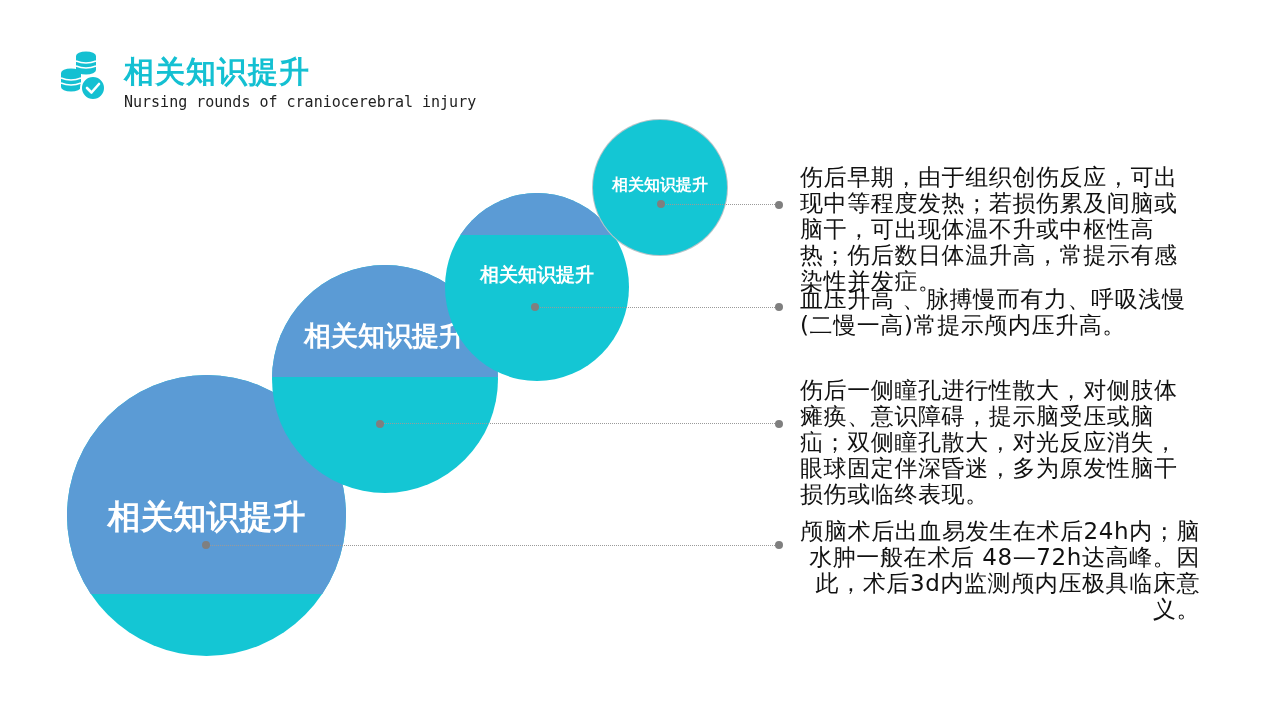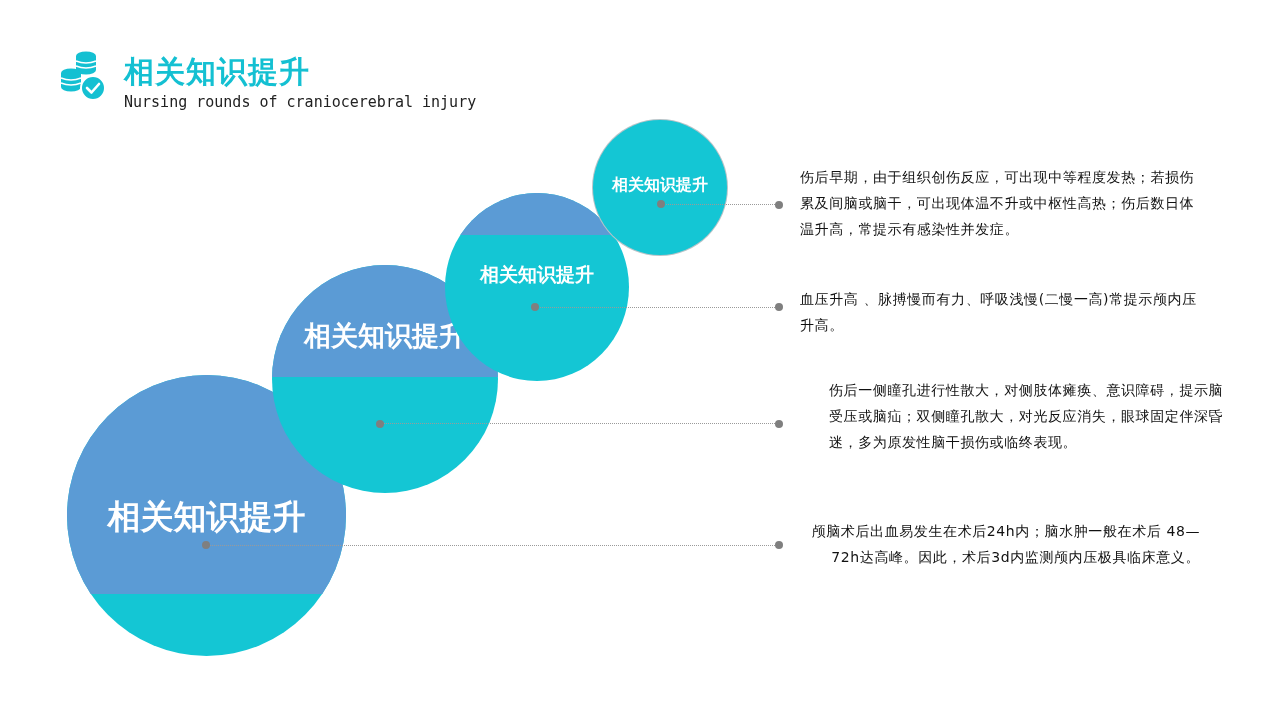--- a/index.html
+++ b/index.html
@@ -44,21 +44,21 @@
 
     .connector {
       position: absolute; height: 0; border-top: 1px dotted #9a9a9a;
     }
     .dot {
       position: absolute; width: 8px; height: 8px; border-radius: 50%;
       background: #7f7f7f;
     }
     .desc {
       position: absolute; left: 800px; width: 400px;
-      font-size: 14px; line-height: 26px; color: #111;
+      font-size: 23px; line-height: 26px; color: #111;
       letter-spacing: 0.6px;
     }
   </style>
 </head>
 <body>
 
 <div class="header-icon">
   <svg width="50" height="56" viewBox="0 0 50 56">
     <g fill="#14c0d2">
 
@@ -110,14 +110,14 @@
 <div class="connector" style="left:380px; top:423px; width:399px;"></div>
 <div class="dot" style="left:376px; top:420px;"></div>
 <div class="dot" style="left:775px; top:420px;"></div>
 
 <div class="connector" style="left:206px; top:545px; width:573px;"></div>
 <div class="dot" style="left:202px; top:541px;"></div>
 <div class="dot" style="left:775px; top:541px;"></div>
 
 <div class="desc" style="top:164px;">伤后早期，由于组织创伤反应，可出现中等程度发热；若损伤累及间脑或脑干，可出现体温不升或中枢性高热；伤后数日体温升高，常提示有感染性并发症。</div>
 <div class="desc" style="top:286px;">血压升高 、脉搏慢而有力、呼吸浅慢(二慢一高)常提示颅内压升高。</div>
-<div class="desc" style="top:377px;margin-left:29px;">伤后一侧瞳孔进行性散大，对侧肢体瘫痪、意识障碍，提示脑受压或脑疝；双侧瞳孔散大，对光反应消失，眼球固定伴深昏迷，多为原发性脑干损伤或临终表现。</div>
+<div class="desc" style="top:377px;">伤后一侧瞳孔进行性散大，对侧肢体瘫痪、意识障碍，提示脑受压或脑疝；双侧瞳孔散大，对光反应消失，眼球固定伴深昏迷，多为原发性脑干损伤或临终表现。</div>
 <div class="desc" style="top:518px;text-align:right;">颅脑术后出血易发生在术后24h内；脑水肿一般在术后 48—72h达高峰。因此，术后3d内监测颅内压极具临床意义。</div>
 
 </body></html>

